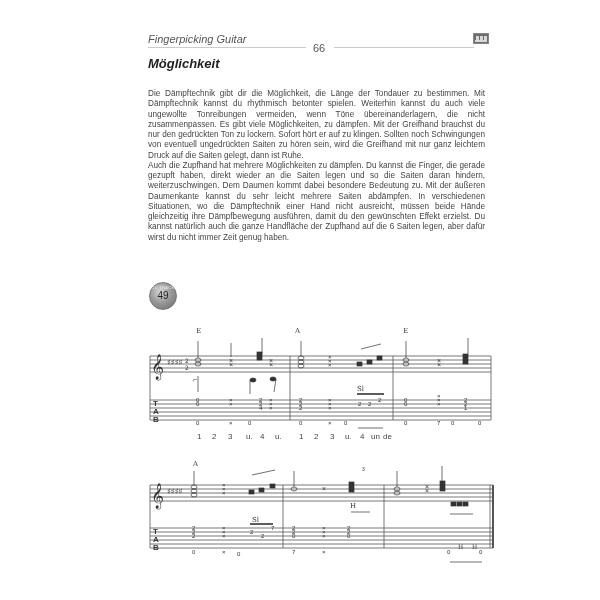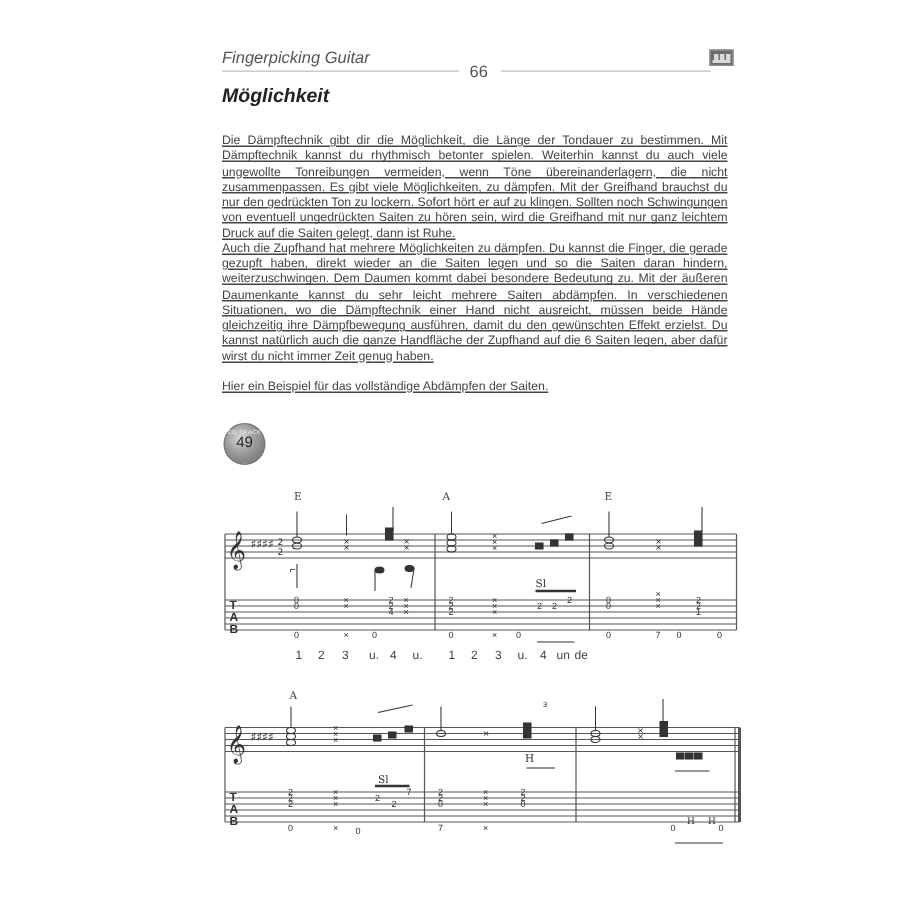--- a/index.html
+++ b/index.html
@@ -7,21 +7,21 @@
   .page { position:absolute; left:0; top:16px; width:600px; height:600px;margin-left:17px; }
   .hdr-title { position:absolute; left:131px; top:17px; font-size:11px; font-style:italic; color:#555; }
   .hdr-line-left { position:absolute; left:131px; top:31px; width:158px; height:1px; background:#c8ccd2; }
   .hdr-line-right { position:absolute; left:317px; top:31px; width:140px; height:1px; background:#c8ccd2; }
   .hdr-page { position:absolute; left:296px; top:26px; font-size:11px; color:#555; }
   .hdr-logo { position:absolute; left:456px; top:17px; width:16px; height:11px; background:#6a6d74; border:1px solid #888; box-sizing:border-box; }
   .hdr-logo span { position:absolute; top:2px; width:3px; height:4px; background:#d8d8d8; }
   .hdr-logo i { position:absolute; left:1px; right:1px; bottom:1px; height:2px; background:#d8d8d8; }
   .title { position:absolute; left:131px; top:40px; font-size:13px; font-weight:bold; font-style:italic; color:#222; }
   .body-text { position:absolute; left:131px; top:73px; width:337px; font-size:8.2px; line-height:10.25px; text-align:justify; color:#444; }
-  .body-text p { margin:0;text-decoration:underline; }
+  .body-text p { margin:0; }
   .body-text p.gap { margin-top:10px; }
   .cd { position:absolute; left:132px; top:266px; width:28px; height:28px; border-radius:50%; background:radial-gradient(circle at 40% 35%, #d8d8d8 0%, #9a9a9a 45%, #6a6a6a 100%); border:1px solid #777; box-sizing:border-box; }
   .cd .num { position:absolute; left:0; right:0; top:7px; text-align:center; font-size:10px; font-weight:normal; color:#222; }
   .cd .ring { position:absolute; left:0; right:0; top:2px; text-align:center; font-size:4px; color:#eee; letter-spacing:0.3px; }
   svg.score { position:absolute; left:0; top:0; }
   .count { position:absolute; font-size:8px; color:#444; }
 </style>
 </head>
 <body>
 
@@ -36,21 +36,20 @@
       <span style="left:6px"></span>
       <span style="left:10px"></span>
       <i></i>
   </div>
 
   <div class="title">Möglichkeit</div>
 
   <div class="body-text">
     <p>Die Dämpftechnik gibt dir die Möglichkeit, die Länge der Tondauer zu bestimmen. Mit Dämpftechnik kannst du rhythmisch betonter spielen. Weiterhin kannst du auch viele ungewollte Tonreibungen vermeiden, wenn Töne übereinanderlagern, die nicht zusammenpassen. Es gibt viele Möglichkeiten, zu dämpfen. Mit der Greifhand brauchst du nur den gedrückten Ton zu lockern. Sofort hört er auf zu klingen. Sollten noch Schwingungen von eventuell ungedrückten Saiten zu hören sein, wird die Greifhand mit nur ganz leichtem Druck auf die Saiten gelegt, dann ist Ruhe.</p>
     <p>Auch die Zupfhand hat mehrere Möglichkeiten zu dämpfen. Du kannst die Finger, die gerade gezupft haben, direkt wieder an die Saiten legen und so die Saiten daran hindern, weiterzuschwingen. Dem Daumen kommt dabei besondere Bedeutung zu. Mit der äußeren Daumenkante kannst du sehr leicht mehrere Saiten abdämpfen. In verschiedenen Situationen, wo die Dämpftechnik einer Hand nicht ausreicht, müssen beide Hände gleichzeitig ihre Dämpfbewegung ausführen, damit du den gewünschten Effekt erzielst. Du kannst natürlich auch die ganze Handfläche der Zupfhand auf die 6 Saiten legen, aber dafür wirst du nicht immer  Zeit genug haben.</p>
-    <p class="gap">Hier ein Beispiel für das vollständige Abdämpfen der Saiten.</p>
   </div>
 
   <div class="cd">
     <div class="ring">CD TRACK</div>
     <div class="num">49</div>
   </div>
 
   <svg class="score" width="600" height="600">
     <g stroke="#555" stroke-width="0.8" fill="none">
 

